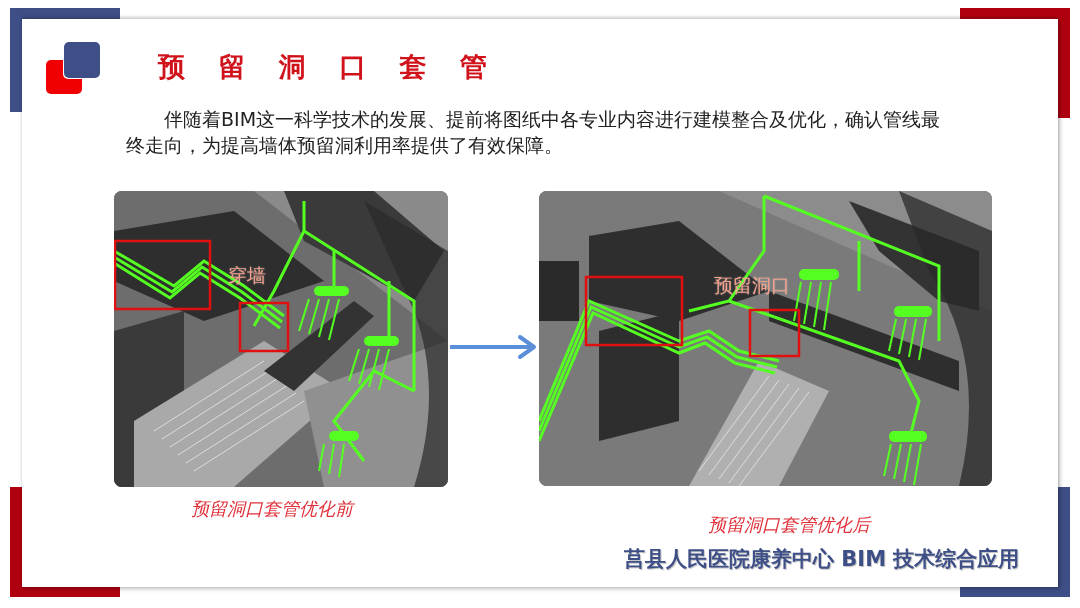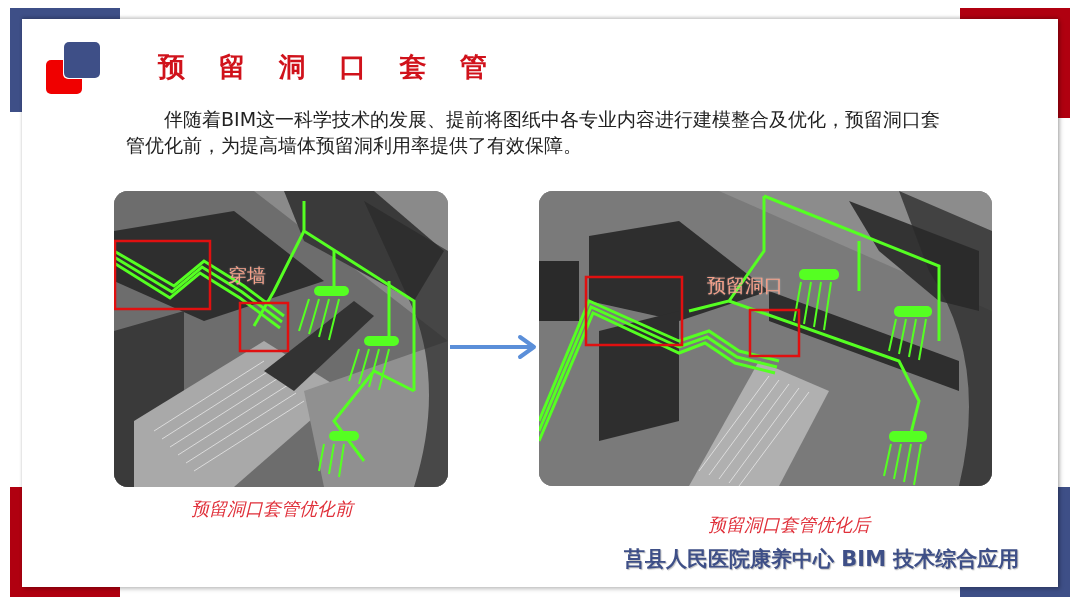--- a/index.html
+++ b/index.html
@@ -12,21 +12,21 @@
   .c-bl-v{left:10px;top:487px;width:12px;height:110px;background:#b00010;}
   .c-bl-h{left:10px;top:586px;width:110px;height:11px;background:#b00010;}
   .c-br-v{left:1058px;top:487px;width:12px;height:110px;background:#3e4f87;}
   .c-br-h{left:960px;top:586px;width:110px;height:11px;background:#3e4f87;}
   .card{position:absolute;left:22px;top:19px;width:1036px;height:568px;background:#ffffff;box-shadow:0 -2px 3px rgba(0,0,0,0.18),2px 2px 4px rgba(0,0,0,0.25);}
   .logo{position:absolute;left:46px;top:42px;width:56px;height:56px;}
   .logo .sq-red{position:absolute;left:0;top:18px;width:36px;height:34px;background:#f00000;border-radius:5px;}
   .logo .sq-blue{position:absolute;left:18px;top:0;width:36px;height:36px;background:#3e4f87;border-radius:5px;box-shadow:-1px 1px 0 #ffffff;}
   .title{position:absolute;left:114px;top:49px;font-size:27px;font-weight:bold;color:#d0121b;letter-spacing:12px;white-space:nowrap;margin-left:44px;}
   .intro{position:absolute;left:126px;top:106px;width:830px;font-size:19px;line-height:26px;color:#222222;text-indent:38px;}
-  .img{position:absolute;border-radius:14px;overflow:hidden;background:#7a7a7a;}
+  .img{position:absolute;border-radius:8px;overflow:hidden;background:#7a7a7a;}
   .img-left{left:114px;top:191px;width:334px;height:296px;}
   .img-right{left:539px;top:191px;width:453px;height:295px;}
   .img svg{display:block;}
   .arrow{position:absolute;left:448px;top:332px;width:92px;height:30px;}
   .tag{position:absolute;color:#f5a08a;font-size:19px;white-space:nowrap;text-shadow:0 0 2px rgba(255,255,255,0.4);}
   .caption{position:absolute;font-size:18px;color:#e0303a;white-space:nowrap;font-style:italic;}
   .cap-left{left:191px;top:497px;}
   .cap-right{left:708px;top:497px;margin-top:16px;}
   .footer{position:absolute;left:624px;top:545px;font-size:21px;font-weight:bold;color:#3e4f87;white-space:nowrap;text-shadow:1px 1px 1px rgba(0,0,0,0.25);}
 </style>
@@ -43,21 +43,21 @@
 <div class="corner c-br-h"></div>
 
 <div class="card"></div>
 
 <div class="logo">
   <div class="sq-red"></div>
   <div class="sq-blue"></div>
 </div>
 <div class="title">预 留 洞 口 套 管</div>
 
-<div class="intro">伴随着BIM这一科学技术的发展、提前将图纸中各专业内容进行建模整合及优化，预留洞口套管优化前，为提高墙体预留洞利用率提供了有效保障。</div>
+<div class="intro">伴随着BIM这一科学技术的发展、提前将图纸中各专业内容进行建模整合及优化，确认管线最终走向，为提高墙体预留洞利用率提供了有效保障。</div>
 
 <div class="img img-left">
   <svg width="334" height="296" viewBox="0 0 334 296">
     <rect width="334" height="296" fill="#8a8a8a"></rect>
     <polygon points="0,0 140,0 334,150 334,296 0,296" fill="#6d6d6d"></polygon>
     <polygon points="0,40 120,20 210,90 90,130 0,90" fill="#2e2e2e"></polygon>
     <polygon points="170,0 260,0 330,60 300,110 190,50" fill="#3a3a3a"></polygon>
     <polygon points="0,140 70,120 70,296 0,296" fill="#3a3a3a"></polygon>
     <polygon points="20,230 150,150 230,200 120,296 20,296" fill="#a9a9a9"></polygon>
     <g stroke="#e8e8e8" stroke-width="1" opacity="0.8">
@@ -152,19 +152,19 @@
         <line x1="377" y1="128" x2="370" y2="166"></line>
         <line x1="387" y1="128" x2="380" y2="169"></line>
       <line x1="352" y1="253" x2="345" y2="285"></line>
         <line x1="362" y1="253" x2="355" y2="288"></line>
         <line x1="372" y1="253" x2="365" y2="291"></line>
         <line x1="382" y1="253" x2="375" y2="294"></line>
     </g>
     <rect x="47" y="86" width="96" height="68" fill="none" stroke="#e01010" stroke-width="2.5"></rect>
     <rect x="211" y="119" width="49" height="46" fill="none" stroke="#e01010" stroke-width="2.5"></rect>
   </svg>
-  <div class="tag" style="left:168px;top:82px;">预留洞口</div>
+  <div class="tag" style="left:175px;top:82px;">预留洞口</div>
 </div>
 
 <div class="caption cap-left">预留洞口套管优化前</div>
 <div class="caption cap-right">预留洞口套管优化后</div>
 
 <div class="footer">莒县人民医院康养中心 BIM 技术综合应用</div>
 
 </body></html>

